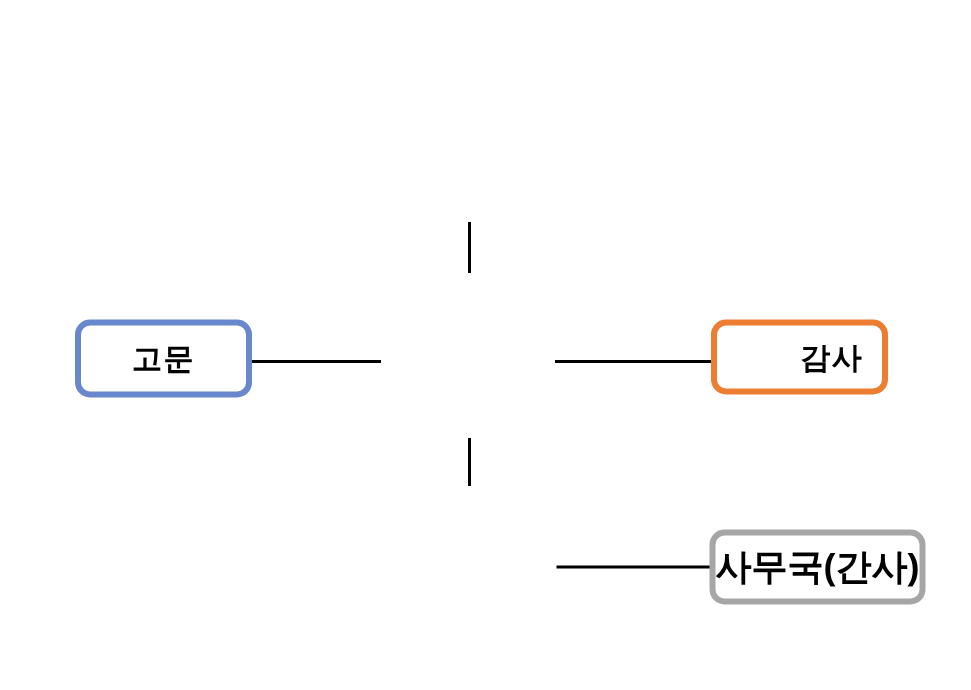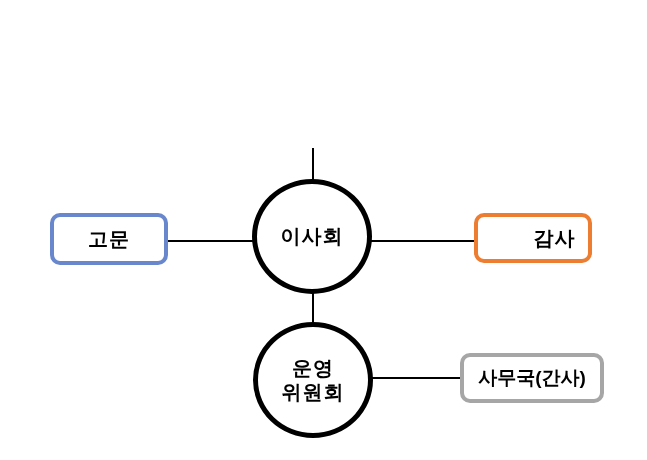--- a/index.html
+++ b/index.html
@@ -44,50 +44,41 @@
     position: absolute;
     background: #000000;
     z-index: 1;
   }
   
   #node-general-assembly   { left: 253px; top: 28px;  width: 120px; height: 122px; }
   #node-board-of-directors { left: 252px; top: 179px; width: 120px; height: 115px; }
   #node-steering-committee { left: 253px; top: 322px; width: 120px; height: 116px; }
   #node-advisor            { left: 50px;  top: 213px; width: 118px; height: 52px; }
   #node-auditor            { left: 474px; top: 213px; width: 118px; height: 50px; padding-left: 43px; }
-  #node-secretariat        { left: 460px; top: 353px; width: 144px; height: 50px; font-size: 19px; letter-spacing: 0; }
+  #node-secretariat        { left: 473px; top: 353px; width: 144px; height: 50px; font-size: 24px; letter-spacing: 0; }
   
   #edge-assembly-board     { left: 312px; top: 148px; width: 2px;   height: 34px; }
   #edge-advisor-board      { left: 166px; top: 240px; width: 88px;  height: 2px; }
   #edge-board-auditor      { left: 370px; top: 240px; width: 106px; height: 2px; }
   #edge-board-steering     { left: 312px; top: 292px; width: 2px;   height: 32px; }
   #edge-steering-secretariat { left: 371px; top: 377px; width: 104px; height: 2px; }
 </style>
 </head>
 <body>
 
 <div class="canvas">
 
   <div class="edge" id="edge-assembly-board" style="background-color: rgb(0, 0, 0);"></div>
   <div class="edge" id="edge-advisor-board" style="background-color: rgb(0, 0, 0);"></div>
   <div class="edge" id="edge-board-auditor" style="background-color: rgb(0, 0, 0);"></div>
   <div class="edge" id="edge-board-steering" style="background-color: rgb(0, 0, 0);"></div>
   <div class="edge" id="edge-steering-secretariat" style="background-color: rgb(0, 0, 0);"></div>
 
 
-  <div class="node ellipse" id="node-board-of-directors" style="border-color: rgb(0, 0, 0);">
-    <span>이사회</span>
-  </div>
 
-  <div class="node ellipse" id="node-steering-committee" style="border-color: rgb(0, 0, 0);">
-    <span class="multiline">
-      <span>운영</span><br>
-      <span>위원회</span>
-    </span>
-  </div>
 
   <div class="node rbox" id="node-advisor" style="border-color: rgb(104, 135, 204);">
     <span>고문</span>
   </div>
 
   <div class="node rbox" id="node-auditor" style="border-color: rgb(237, 125, 49);">
     <span>감사</span>
   </div>
 
   <div class="node rbox" id="node-secretariat" style="border-color: rgb(166, 166, 166);">

